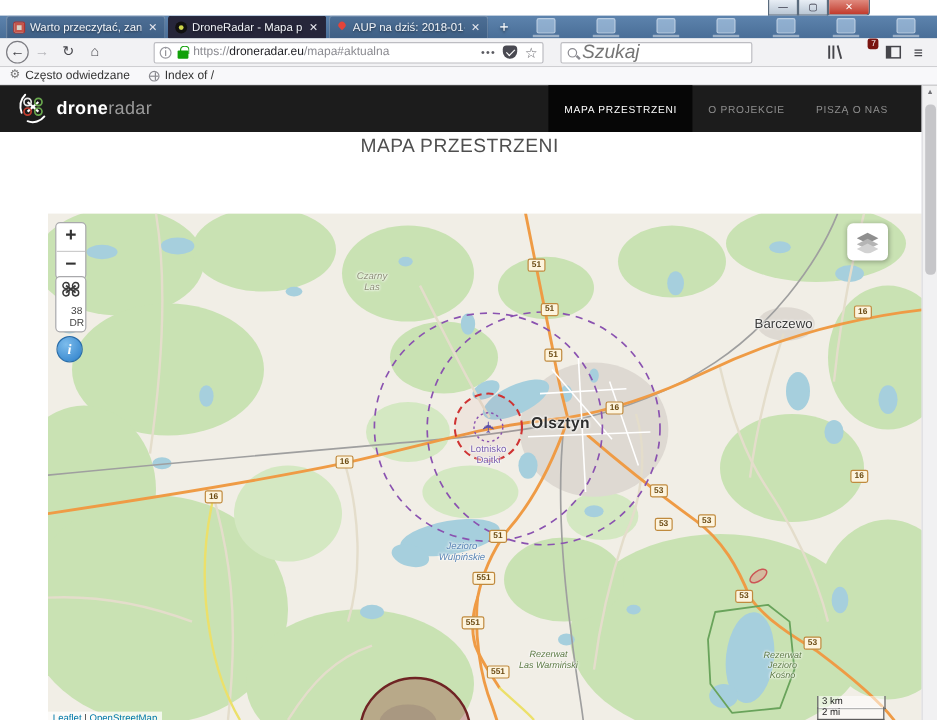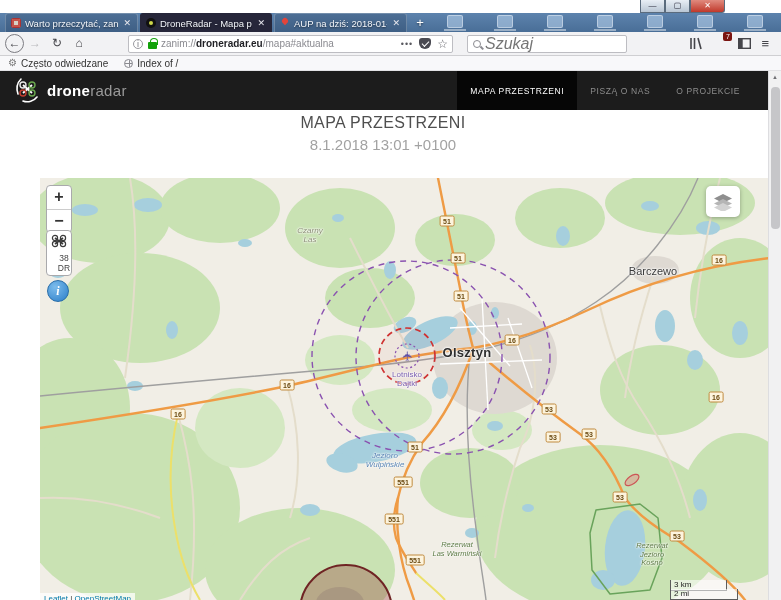--- a/index.html
+++ b/index.html
@@ -54,21 +54,21 @@
   .urlbar { position:relative; margin-left:38px; width:325px; height:18px; background:#fff;
     border:1px solid #bdbdc2; border-radius:2px; display:flex; align-items:center; padding:0 4px; }
   .urlbar .info-i { font-size:9px; color:#7a7a80; border:1px solid #9a9aa0; border-radius:50%;
     width:10px; height:10px; line-height:8px; text-align:center; flex:none; }
   .lock { width:9px; height:11px; position:relative; margin:0 4px 0 5px; flex:none; }
   .lock::before { content:""; position:absolute; left:1.5px; top:0; width:6px; height:6px;
     border:1.5px solid #12a10a; border-radius:50% 50% 0 0; border-bottom:none; }
   .lock::after { content:""; position:absolute; left:0; top:4px; width:9px; height:7px;
     background:#12a10a; border-radius:1px; }
   .url-text { font-size:10px; color:#8a8a90; white-space:nowrap; overflow:hidden; flex:1; }
-  .url-text .host { color:#1f1f24; font-weight:bold; }
+  .url-text .host { color:#1f1f24; font-weight:normal; }
   .url-actions { display:flex; align-items:center; gap:6px; flex:none; }
   .dots { font-size:9px; color:#5a5a60; letter-spacing:1px; }
   .pocket { width:12px; height:11px; background:#4a4a52; border-radius:3px 3px 6px 6px; position:relative; }
   .pocket::after { content:""; position:absolute; left:3px; top:3px; width:6px; height:3px;
     border-left:1.5px solid #fff; border-bottom:1.5px solid #fff; transform:rotate(-45deg); }
   .star { font-size:12px; color:#6a6a70; }
   .searchbox { margin-left:14px; width:160px; height:18px; background:#fff; border:1px solid #bdbdc2;
     border-radius:2px; display:flex; align-items:center; padding:0 5px; gap:4px; }
   .mag { width:8px; height:8px; border:1.5px solid #8a8a90; border-radius:50%; position:relative; flex:none; }
   .mag::after { content:""; position:absolute; left:6px; top:6px; width:4px; height:1.5px;
@@ -141,21 +141,21 @@
   .infoctl { position:absolute; left:7px; top:102px; width:22px; height:22px; border-radius:50%;
     background:radial-gradient(circle at 35% 30%, #7cbcec, #2b7ec9); border:1px solid #2a6da8;
     color:#fff; font-size:12px; font-weight:bold; font-family:"Liberation Serif",serif;
     font-style:italic; text-align:center; line-height:21px; }
   .layersctl { position:absolute; right:30px; top:8px; width:34px; height:31px; background:#fff;
     border-radius:5px; box-shadow:0 1px 4px rgba(0,0,0,.3); display:flex; align-items:center;
     justify-content:center; }
   .scalectl { position:absolute; right:32px; bottom:0; font-size:8px; color:#222; }
   .scale-line { background:rgba(255,255,255,.55); border:1.5px solid #5c5c5c; border-top:none;
     padding:0 3px; height:11px; line-height:9px; }
-  .scale-line.mi { border-top:none; width:68px; margin-top:-1.5px; }
+  .scale-line.mi { border-top:none; width:56px; margin-top:-1.5px; }
   .scale-line.km { width:57px; }
   .attrib { position:absolute; left:0; bottom:-4px; background:rgba(255,255,255,.75);
     font-size:8px; color:#333; padding:1px 4px; white-space:nowrap; }
   .attrib span.link { color:#0078a8; }
 </style>
 </head>
 <body>
 
 <div class="screen">
 
@@ -200,21 +200,21 @@
   </div>
 
   <div class="navbar">
     <div class="tbtn back">←</div>
     <div class="tbtn fwd">→</div>
     <div class="tbtn">↻</div>
     <div class="tbtn">⌂</div>
     <div class="urlbar">
       <span class="info-i">i</span>
       <span class="lock"></span>
-      <span class="url-text"><span>zanim://</span><span class="host">droneradar.eu</span><span>/mapa#aktualna</span></span>
+      <span class="url-text"><span>https://</span><span class="host">droneradar.eu</span><span>/mapa#aktualna</span></span>
       <span class="url-actions">
         <span class="dots">•••</span>
         <span class="pocket"></span>
         <span class="star">☆</span>
       </span>
     </div>
     <div class="searchbox">
       <span class="mag"></span>
       <input placeholder="Szukaj" style="">
     </div>
@@ -262,27 +262,26 @@
         <line x1="18" y1="8" x2="9" y2="16" stroke="#fff" stroke-width="1.8"></line>
         <circle cx="9" cy="8" r="3" fill="none" stroke="#e8e8e8" stroke-width="1.4"></circle>
         <circle cx="18" cy="8" r="3" fill="none" stroke="#6aa84f" stroke-width="1.4"></circle>
         <circle cx="9" cy="16" r="3" fill="none" stroke="#c03c2e" stroke-width="1.4"></circle>
         <circle cx="18" cy="16" r="3" fill="none" stroke="#6aa84f" stroke-width="1.4"></circle>
       </svg>
       <span class="logo-text"><span>drone</span><span class="lite">radar</span></span>
     </div>
     <div class="sitenav">
       <span class="nav-item active">MAPA PRZESTRZENI</span>
+      <span class="nav-item">O PROJEKCIE</span>
       <span class="nav-item">PISZĄ O NAS</span>
-      <span class="nav-item">O PROJEKCIE</span>
     </div>
   </div>
 
   <div class="page-title">MAPA PRZESTRZENI</div>
-  <div class="page-sub">8.1.2018 13:01 +0100</div>
 
   <div class="map">
     <svg class="base" width="730" height="422" viewBox="0 0 730 422">
 
       <g fill="#c9e2b3">
         <ellipse cx="60" cy="40" rx="70" ry="45"></ellipse>
           <ellipse cx="180" cy="30" rx="60" ry="35"></ellipse>
         <ellipse cx="300" cy="50" rx="55" ry="40"></ellipse>
           <ellipse cx="100" cy="130" rx="80" ry="55"></ellipse>
         <ellipse cx="30" cy="230" rx="60" ry="70"></ellipse>

